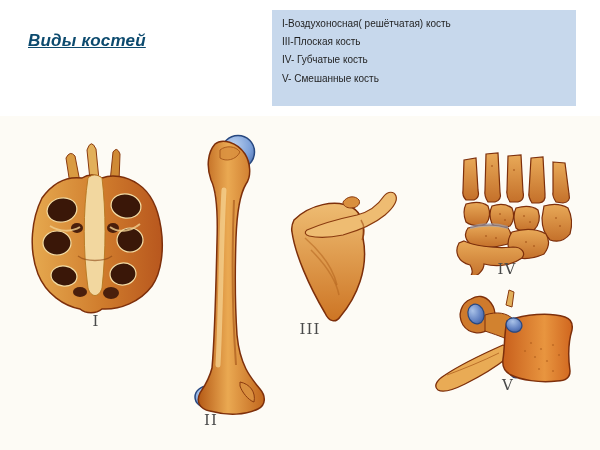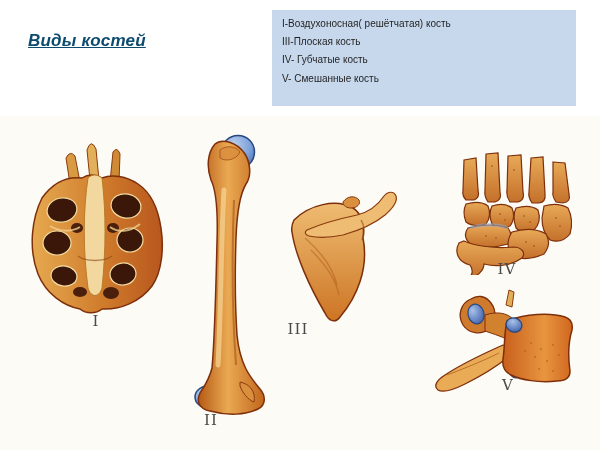--- a/index.html
+++ b/index.html
@@ -199,17 +199,17 @@
           <circle cx="146" cy="70" r="1.1"></circle>
         <circle cx="126" cy="84" r="1.1"></circle>
           <circle cx="140" cy="86" r="1.1"></circle>
           <circle cx="112" cy="66" r="1.1"></circle>
       </g>
     </svg>
   </div>
 
   <div class="fig-label" style="left:85px;top:312px;">I</div>
   <div class="fig-label" style="left:200px;top:411px;">II</div>
-  <div class="fig-label" style="left:287px;top:320px;">III</div>
+  <div class="fig-label" style="left:299px;top:320px;">III</div>
   <div class="fig-label" style="left:496px;top:260px;">IV</div>
   <div class="fig-label" style="left:497px;top:376px;">V</div>
 
 </div>
 
 </body></html>

